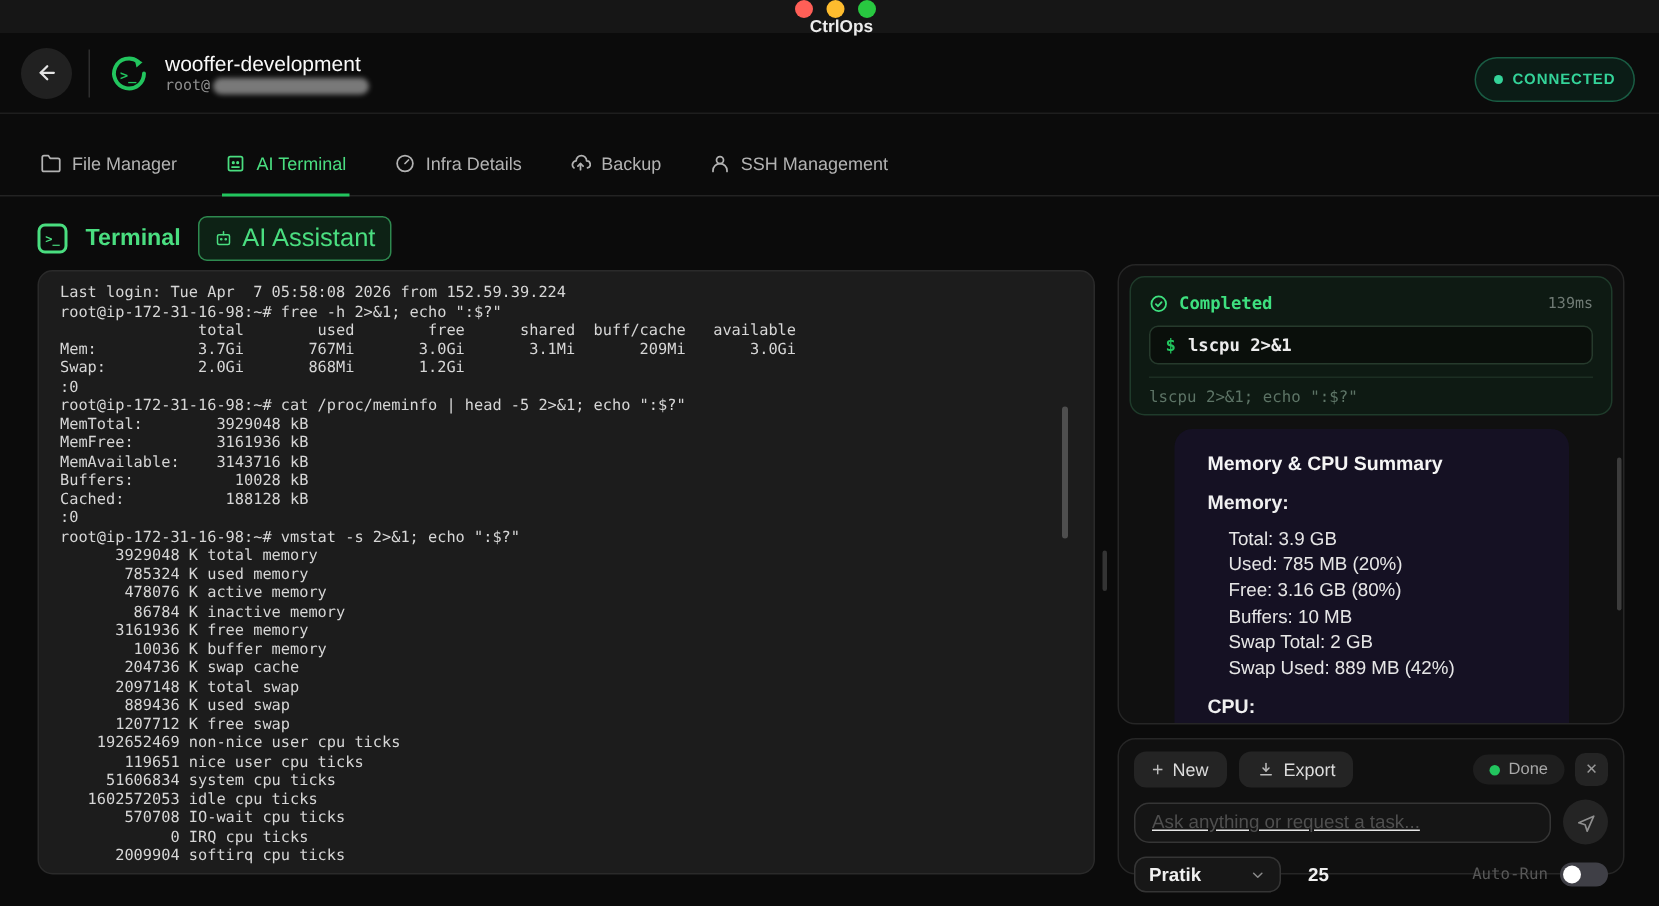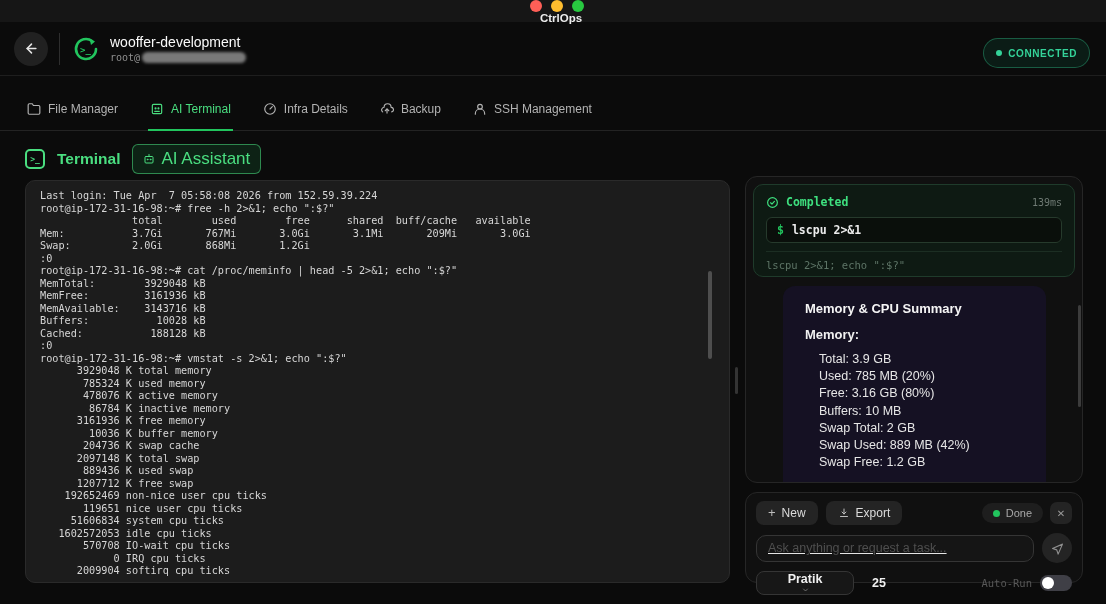--- a/index.html
+++ b/index.html
@@ -99,21 +99,21 @@
   .close-btn { width:22px; height:22px; margin-left:7px; background:#242424; border-radius:7px; border:none;
     color:#9a9a9a; font-size:10px; display:flex; align-items:center; justify-content:center; }
   .ask-row { margin-top:8px;text-decoration:underline; }
   .ask-input { flex:1; height:27px; background:#151515; border:1px solid #353535; border-radius:10px;
     padding:0 11px; font-size:12.5px; color:#e5e5e5; outline:none; font-family:"Liberation Sans",sans-serif; }
   .ask-input::placeholder { color:#4f4f4f; }
   .send-btn { width:30px; height:30px; border-radius:50%; background:#242424; border:none; margin-left:8px;
     display:flex; align-items:center; justify-content:center; flex:none; }
   .foot-row { margin-top:8px; }
   .profile-select { width:98px; height:24px; background:#171717; border:1px solid #353535; border-radius:8px;
-    padding:0 9px; display:flex; align-items:center; justify-content:space-between;flex-direction:column; }
+    padding:0 9px; display:flex; align-items:center; justify-content:space-between; }
   .profile-name { font-size:12.5px; font-weight:bold; color:#f0f0f0; }
   .count-text { margin-left:18px; font-size:12.5px; font-weight:bold; color:#f0f0f0; }
   .autorun-label { margin-left:auto; font-family:"DejaVu Sans Mono",monospace; font-size:10.5px; color:#585858; }
   .toggle { width:32px; height:16px; border-radius:999px; background:#3f3f46; margin-left:8px; position:relative; }
   .toggle-knob { position:absolute; left:2px; top:2px; width:12px; height:12px; border-radius:50%; background:#fff; }
 </style>
 </head>
 <body>
 
 <div class="window">
@@ -264,21 +264,20 @@
 
     <div class="summary-card">
       <div class="sum-title">Memory &amp; CPU Summary</div>
       <div class="sum-label">Memory:</div>
       <div class="sum-item">Total: 3.9 GB</div>
       <div class="sum-item">Used: 785 MB (20%)</div>
       <div class="sum-item">Free: 3.16 GB (80%)</div>
       <div class="sum-item">Buffers: 10 MB</div>
       <div class="sum-item">Swap Total: 2 GB</div>
       <div class="sum-item">Swap Used: 889 MB (42%)</div>
-      <div class="sum-item">Swap Free: 1.2 GB</div>
       <div class="sum-label sum-cpu">CPU:</div>
     </div>
     <div class="upper-thumb"></div>
   </div>
 
   <div class="controls">
     <div class="ctl-row">
       <button class="ctl-btn" style="border:none;">
         <span class="plus-glyph">+</span>
         <span>New</span>

